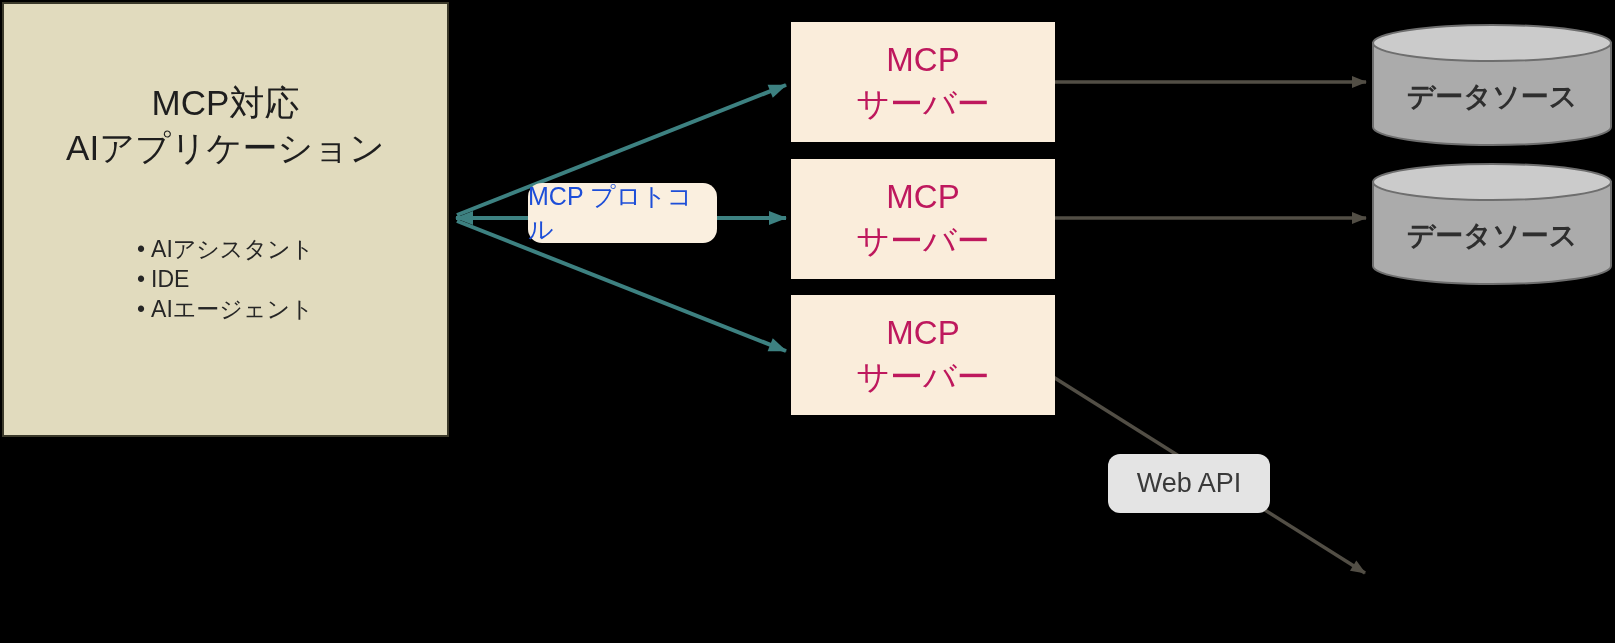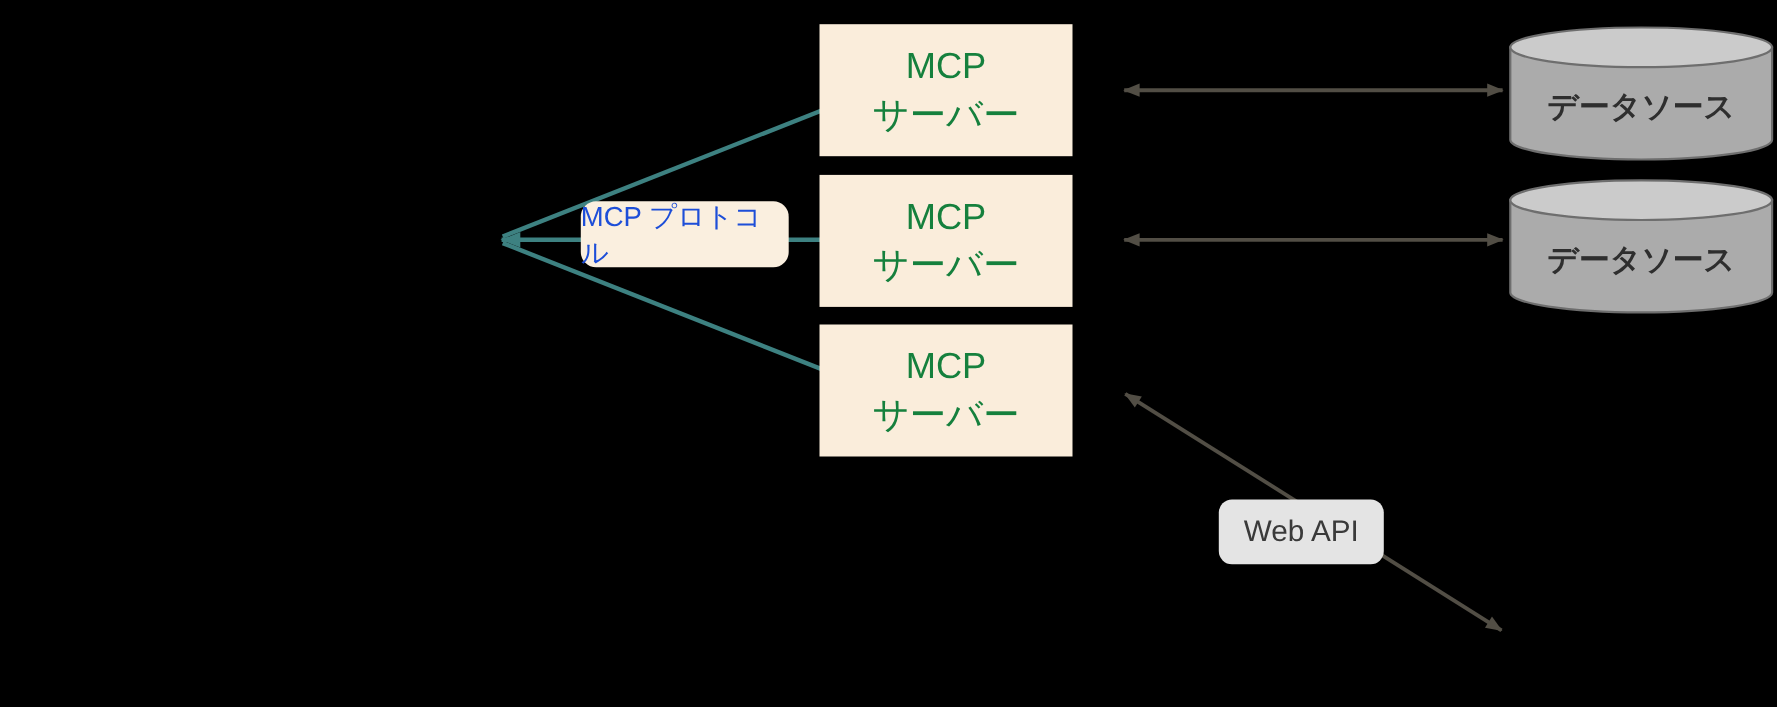--- a/index.html
+++ b/index.html
@@ -24,42 +24,42 @@
   
   .protocol-label{
     left:528px;top:183px;width:189px;height:60px;
     background:#FAEFDF;border-radius:14px;
     display:flex;align-items:center;justify-content:center;
     font-size:25px;color:#1d4ed8;z-index:3;
   }
 
   
   .server-box{
-    left:745px;width:230px;height:120px;background:#FAEDDB;
+    left:791px;width:264px;height:120px;background:#FAEDDB;
     display:flex;flex-direction:column;align-items:center;justify-content:center;
-    font-size:33px;line-height:44px;color:#15803d;text-align:center;
+    font-size:33px;line-height:44px;color:#be185d;text-align:center;
   }
   .server-1{top:22px;}
   .server-2{top:159px;}
   .server-3{top:295px;}
 
   
   .cylinder{left:1370px;width:244px;height:124px;}
   .cylinder svg{position:absolute;left:0;top:0;}
   .cylinder-1{top:23px;}
   .cylinder-2{top:162px;}
   .cyl-label{
     position:absolute;left:0;top:36px;width:100%;height:76px;
     display:flex;align-items:center;justify-content:center;
     font-size:28px;color:#2E2E2E;font-weight:bold;
   }
 
   
   .webapi-label{
-    left:1108px;top:454px;width:150px;height:59px;
+    left:1108px;top:454px;width:162px;height:59px;
     background:#E4E4E4;border-radius:12px;
     display:flex;align-items:center;justify-content:center;
     font-size:27px;color:#3A3A3A;z-index:3;
   }
 
   
   .external-box{
     left:1371px;top:521px;width:242px;height:118px;
     background:#ACACAC;border:2px solid #7A7A7A;border-radius:18px;
     display:flex;flex-direction:column;align-items:center;justify-content:center;
@@ -83,20 +83,37 @@
 
     <line x1="456" y1="218" x2="786" y2="218" stroke="#3D8181" stroke-width="4" marker-start="url(#head-teal)" marker-end="url(#head-teal)"></line>
     <line x1="457" y1="215" x2="786" y2="85" stroke="#3D8181" stroke-width="4" marker-end="url(#head-teal)"></line>
     <line x1="457" y1="221" x2="786" y2="351" stroke="#3D8181" stroke-width="4" marker-end="url(#head-teal)"></line>
 
     <line x1="1022" y1="82" x2="1366" y2="82" stroke="#524E45" stroke-width="3.5" marker-start="url(#head-dark)" marker-end="url(#head-dark)"></line>
     <line x1="1022" y1="218" x2="1366" y2="218" stroke="#524E45" stroke-width="3.5" marker-start="url(#head-dark)" marker-end="url(#head-dark)"></line>
     <line x1="1023" y1="358" x2="1365" y2="573" stroke="#524E45" stroke-width="3.5" marker-start="url(#head-dark)" marker-end="url(#head-dark)"></line>
   </svg>
 
+  <div class="node client-box">
+    <div class="client-title">
+      <div>MCP対応</div>
+      <div>AIアプリケーション</div>
+    </div>
+    <ul class="client-bullets">
+      <li>
+        <span class="b">•</span><span>AIアシスタント</span>
+      </li>
+      <li>
+        <span class="b">•</span><span>IDE</span>
+      </li>
+      <li>
+        <span class="b">•</span><span>AIエージェント</span>
+      </li>
+    </ul>
+  </div>
 
   <div class="node protocol-label">MCP プロトコル</div>
 
   <div class="node server-box server-1">
     <div>MCP</div>
     <div>サーバー</div>
   </div>
   <div class="node server-box server-2">
     <div>MCP</div>
     <div>サーバー</div>

